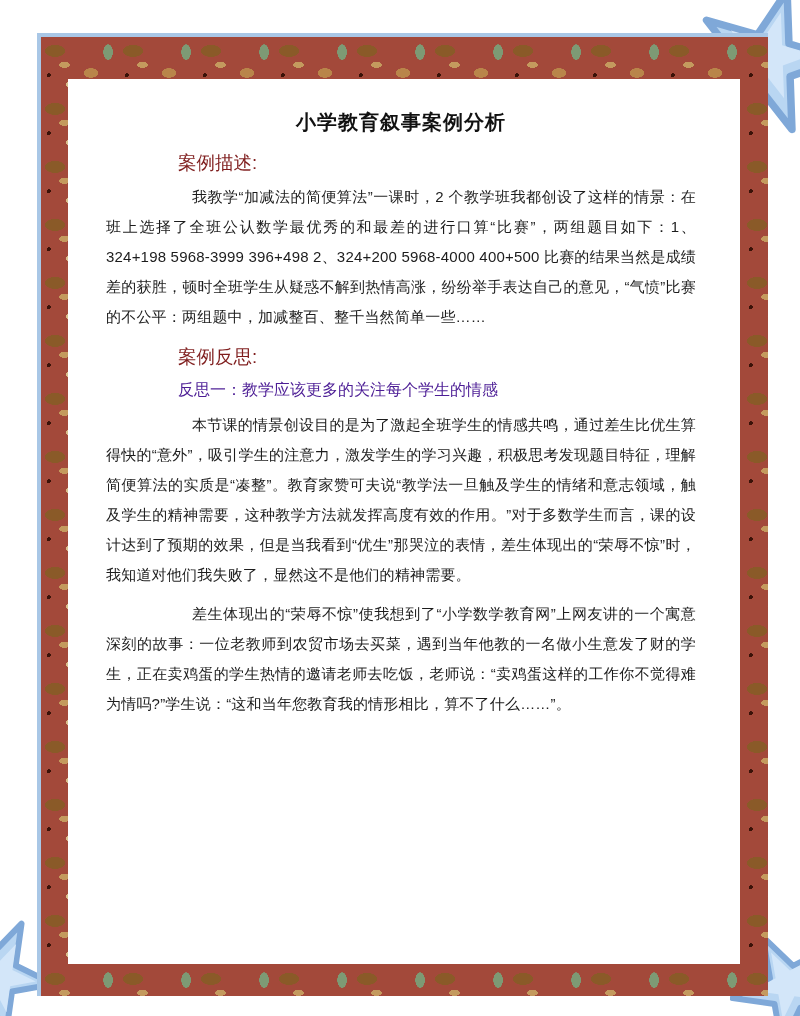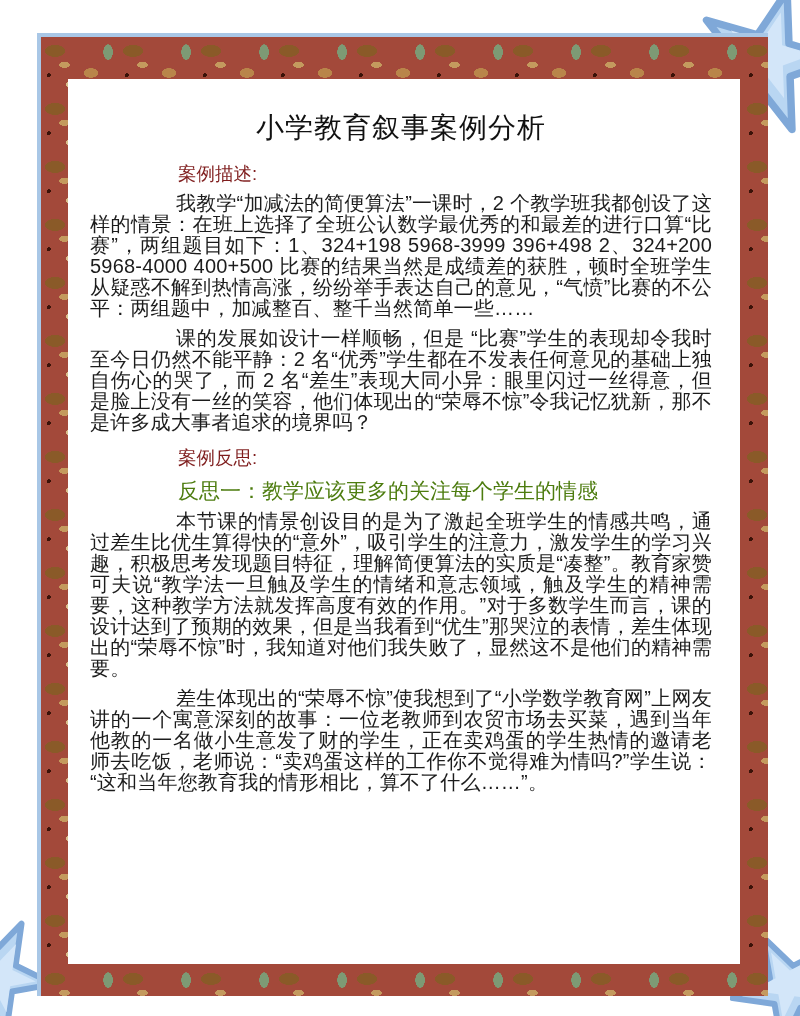--- a/index.html
+++ b/index.html
@@ -35,34 +35,34 @@
 
   
   .content{
     position:absolute;left:68px;top:79px;width:672px;height:885px;
     background:#ffffff;z-index:3;box-sizing:border-box;
     padding:26px 28px 0 22px;
     color:#1c1c1c;
   }
   h1.doc-title{
     margin:4px 0 16px 0;text-align:center;
-    font-size:28px;font-weight:normal;color:#111;letter-spacing:1px;
+    font-size:20px;font-weight:bold;color:#111;letter-spacing:1px;
   }
   .sec-heading{
     color:#7f1d1d;font-size:18.5px;line-height:21px;
     margin:14px 0 6px 0;padding-left:88px;
   }
   .content p{
-    margin:9px 0;font-size:20px;line-height:21px;
+    margin:9px 16px;font-size:15px;line-height:30px;
     text-align:justify;text-indent:86px;
     letter-spacing:0.2px;
   }
   .sub-title{
-    margin:12px 0 4px 0;font-size:21px;line-height:21.5px;
-    padding-left:88px;color:#4d7c0f;
+    margin:12px 0 4px 0;font-size:16px;line-height:21.5px;
+    padding-left:88px;color:#4c1d95;
   }
 </style>
 </head>
 <body>
 
 <div class="page">
 
   <svg class="star star-tr" width="150" height="150" viewBox="0 0 140 140" aria-hidden="true">
     <g transform="rotate(16 70 70)">
       <polygon points="70,2 85.3,49 134.7,49 94.7,78 110,125 70,96 30,125 45.3,78 5.3,49 54.7,49" fill="#b9d6f2" stroke="#7fa8d8" stroke-width="7" stroke-linejoin="round"></polygon>
@@ -87,21 +87,20 @@
   <div class="frame"></div>
 
   <div class="content">
 
     <h1 class="doc-title">小学教育叙事案例分析</h1>
 
     <div class="sec-heading">案例描述:</div>
 
     <p>我教学“加减法的简便算法”一课时，2 个教学班我都创设了这样的情景：在班上选择了全班公认数学最优秀的和最差的进行口算“比赛”，两组题目如下：1、324+198 5968-3999 396+498 2、324+200 5968-4000 400+500 比赛的结果当然是成绩差的获胜，顿时全班学生从疑惑不解到热情高涨，纷纷举手表达自己的意见，“气愤”比赛的不公平：两组题中，加减整百、整千当然简单一些……</p>
 
-    <p>课的发展如设计一样顺畅，但是 “比赛”学生的表现却令我时至今日仍然不能平静：2 名“优秀”学生都在不发表任何意见的基础上独自伤心的哭了，而 2 名“差生”表现大同小异：眼里闪过一丝得意，但是脸上没有一丝的笑容，他们体现出的“荣辱不惊”令我记忆犹新，那不是许多成大事者追求的境界吗？</p>
 
 
     <div class="sec-heading">案例反思:</div>
 
     <div class="sub-title">反思一：教学应该更多的关注每个学生的情感</div>
 
 
     <p>本节课的情景创设目的是为了激起全班学生的情感共鸣，通过差生比优生算得快的“意外”，吸引学生的注意力，激发学生的学习兴趣，积极思考发现题目特征，理解简便算法的实质是“凑整”。教育家赞可夫说“教学法一旦触及学生的情绪和意志领域，触及学生的精神需要，这种教学方法就发挥高度有效的作用。”对于多数学生而言，课的设计达到了预期的效果，但是当我看到“优生”那哭泣的表情，差生体现出的“荣辱不惊”时，我知道对他们我失败了，显然这不是他们的精神需要。</p>
 
 

